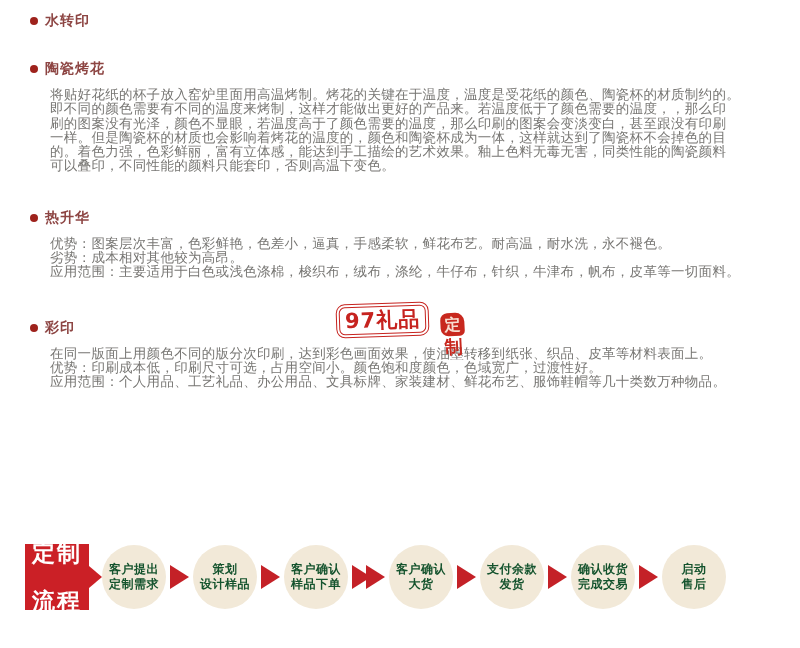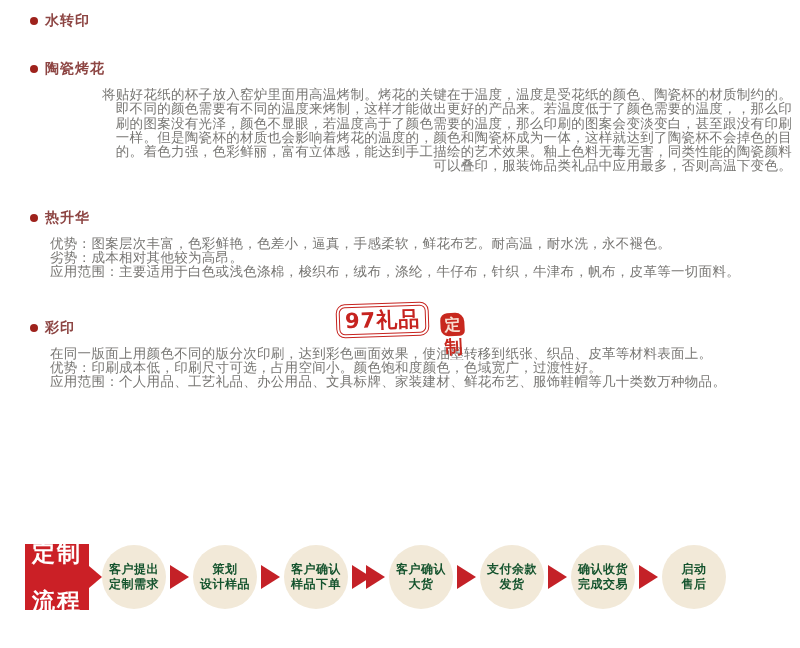--- a/index.html
+++ b/index.html
@@ -16,21 +16,21 @@
     width:8px; height:8px; border-radius:50%;
     background:#9e221c; margin-right:7px; flex:0 0 auto;
   }
   .section-title {
     color:#8d4543; font-size:14px; font-weight:bold; letter-spacing:1px;
   }
   .section-body {
     margin-left:20px; color:#777673; font-size:13.5px;
     line-height:14.3px; letter-spacing:0.3px; white-space:pre;
   }
-  .s3 { margin-bottom:28px;text-align:right; }
+  .s3 { margin-bottom:28px; }
   .s4 { margin-bottom:40px;margin-top:36px; }
 
   
   .watermark { position:absolute; left:336px; top:303px; z-index:5; display:flex; }
   .wm-badge {
     color:#c6231f; font-weight:900; font-size:21px; letter-spacing:1px;
     border:4px double #c6231f; border-radius:9px; padding:0 5px;
     transform:rotate(-2deg); background:rgba(255,255,255,0.55);
     line-height:26px; height:34px;
   }
@@ -105,21 +105,21 @@
   <div class="section s3">
     <div class="section-heading">
       <span class="bullet"></span>
       <span class="section-title">陶瓷烤花</span>
     </div>
     <div class="section-body">将贴好花纸的杯子放入窑炉里面用高温烤制。烤花的关键在于温度，温度是受花纸的颜色、陶瓷杯的材质制约的。
 即不同的颜色需要有不同的温度来烤制，这样才能做出更好的产品来。若温度低于了颜色需要的温度，，那么印
 刷的图案没有光泽，颜色不显眼，若温度高于了颜色需要的温度，那么印刷的图案会变淡变白，甚至跟没有印刷
 一样。但是陶瓷杯的材质也会影响着烤花的温度的，颜色和陶瓷杯成为一体，这样就达到了陶瓷杯不会掉色的目
 的。着色力强，色彩鲜丽，富有立体感，能达到手工描绘的艺术效果。釉上色料无毒无害，同类性能的陶瓷颜料
-可以叠印，服装饰品类礼品中应用最多，否则高温下变色。</div>
+可以叠印，不同性能的颜料只能套印，否则高温下变色。</div>
   </div>
 
   <div class="section s4">
     <div class="section-heading">
       <span class="bullet"></span>
       <span class="section-title">热升华</span>
     </div>
     <div class="section-body">优势：图案层次丰富，色彩鲜艳，色差小，逼真，手感柔软，鲜花布艺。耐高温，耐水洗，永不褪色。
 劣势：成本相对其他较为高昂。
 应用范围：主要适用于白色或浅色涤棉，梭织布，绒布，涤纶，牛仔布，针织，牛津布，帆布，皮革等一切面料。</div>

